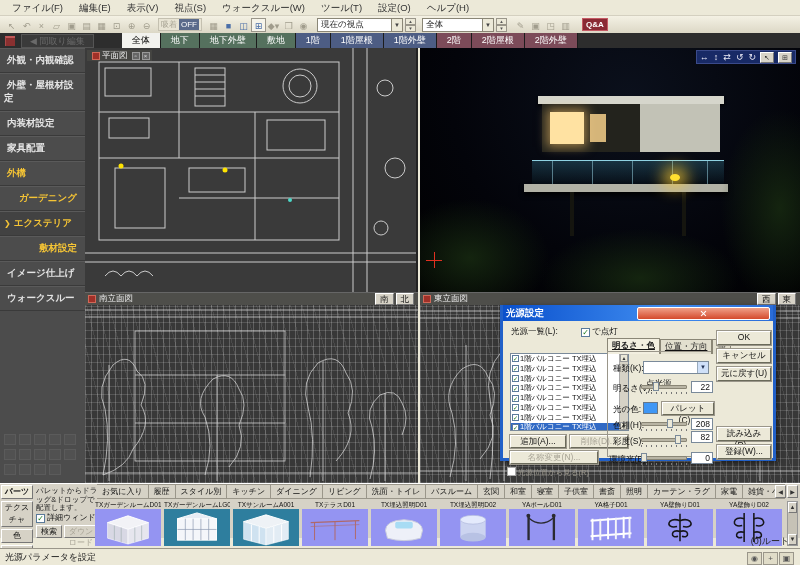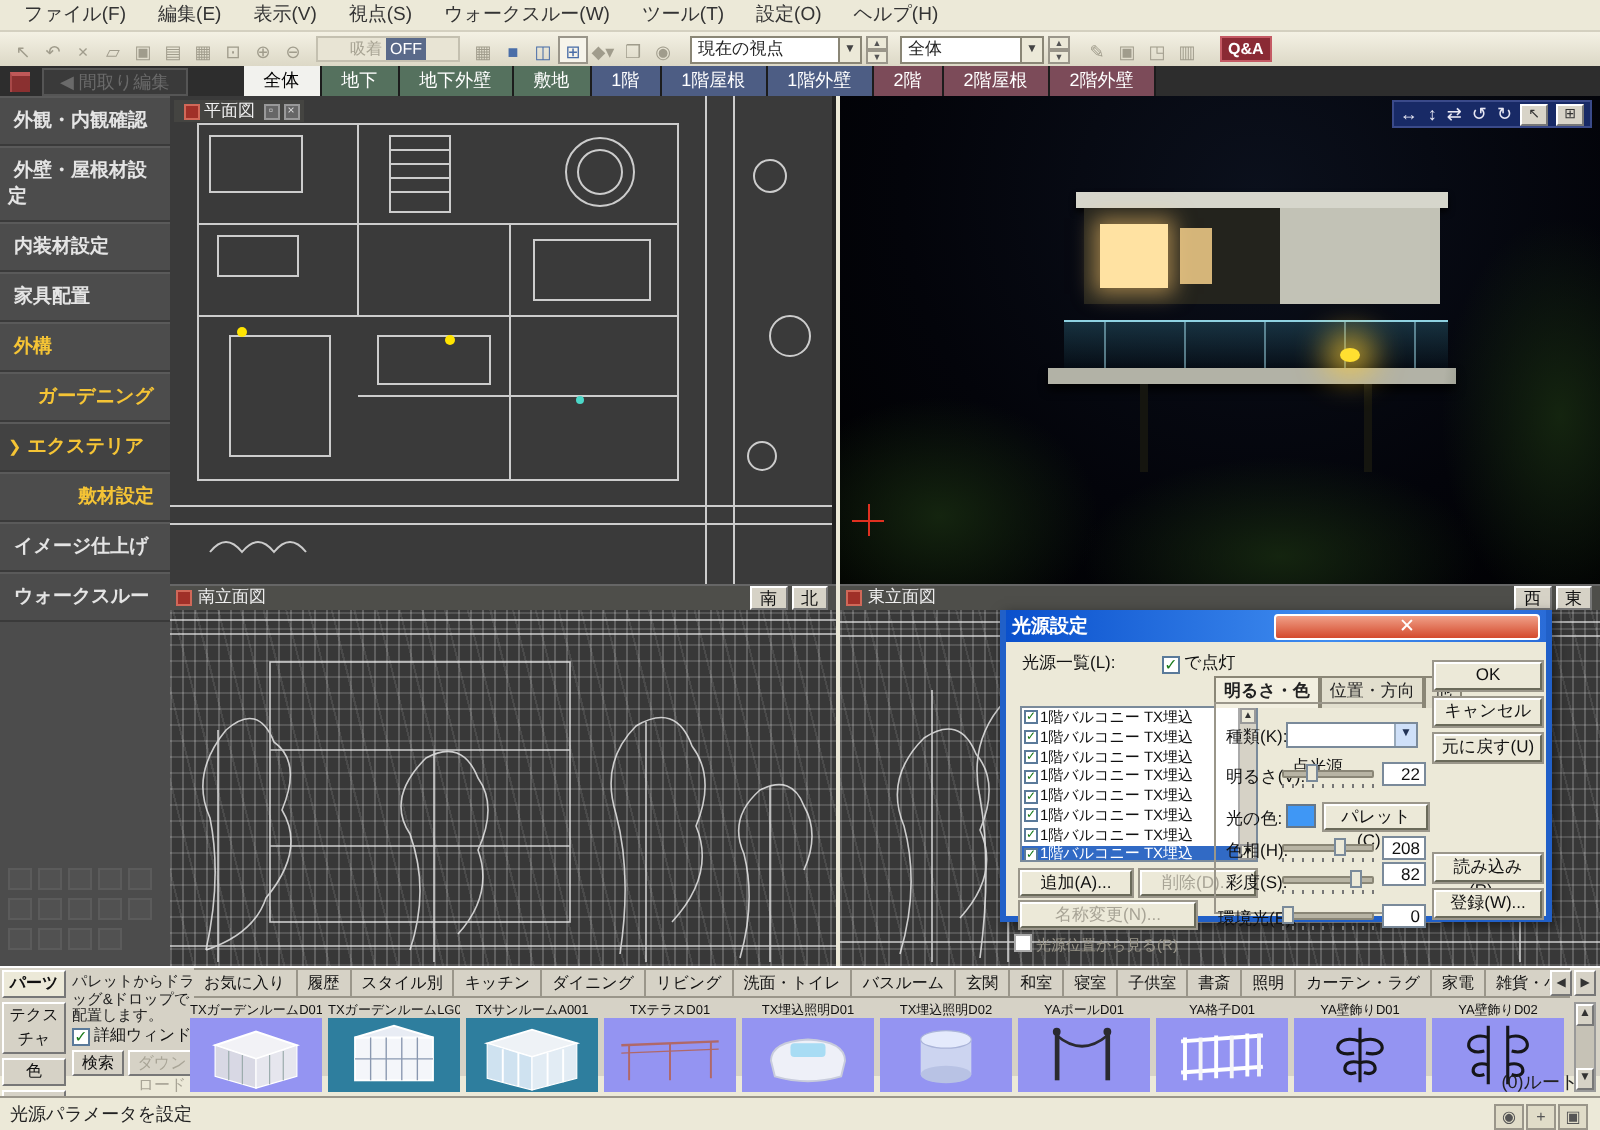--- a/index.html
+++ b/index.html
@@ -9,21 +9,21 @@
 
   
   #menubar{position:absolute;left:0;top:0;width:800px;height:16px;background:#ece9d8;border-bottom:1px solid #d4d0c0;display:flex;align-items:center;padding-left:4px;}
   .menu-item{font-size:9.5px;color:#333;padding:0 8px;line-height:15px;}
 
   
   #toolbar{position:absolute;left:0;top:16px;width:800px;height:17px;background:linear-gradient(#f4f1e4,#dcd8c6);display:flex;align-items:center;padding-left:4px;gap:1px;}
   .tbtn{width:15px;height:14px;font-size:9px;color:#a09c8c;text-align:center;line-height:14px;border:1px solid transparent;}
   .tbtn.blue{color:#4a6ea8;}
   .tbtn.pressed{border:1px solid #9a968a;background:#f6f4ea;color:#4a6ea8;}
-  .snap{display:flex;align-items:center;margin:0 3px;border:1px solid #c4c0b0;height:13px;padding:0 16px;background:#e8e4d4;}
+  .snap{display:flex;align-items:center;margin:0 3px;border:1px solid #c4c0b0;height:13px;padding:0 2px;background:#e8e4d4;}
   .snap-label{font-size:8px;color:#a8a494;}
   .snap-off{font-size:8px;color:#fff;background:#5a6a8a;padding:0 2px;margin-left:2px;line-height:11px;}
   .tsep{width:4px;height:14px;}
   .combo{height:14px;background:#fff;border:1px solid #8a8676;display:flex;align-items:center;font-size:8.5px;color:#222;}
   .combo .cval{flex:1;padding:0 3px;white-space:nowrap;overflow:hidden;}
   .combo .carr{width:11px;height:12px;background:#ece9d8;border-left:1px solid #8a8676;font-size:6px;text-align:center;line-height:12px;color:#444;}
   .spin{display:flex;flex-direction:column;width:11px;height:14px;margin-left:1px;}
   .spin span{flex:1;background:#ece9d8;border:1px solid #9a968a;font-size:4.5px;line-height:5px;text-align:center;color:#555;}
   .qa{margin-left:8px;background:#8a2a34;border:1px solid #c45a64;color:#fff;font-size:8px;font-weight:bold;padding:0 3px;line-height:11px;}
 
@@ -102,21 +102,21 @@
   .cb.dis{border-color:#aaa;}
   .dis-text{color:#9a968a;}
   .lightlist{position:absolute;left:7px;top:32px;width:119px;height:78px;background:#fff;border:1px solid #7a8a9a;overflow:hidden;}
   .lrow{display:flex;align-items:center;height:9.8px;font-size:7.5px;white-space:nowrap;padding-left:1px;}
   .lrow .cb{width:7px;height:7px;font-size:6px;line-height:6px;margin-right:1px;}
   .lrow.selected{background:#316ac5;color:#fff;}
   .lscroll{position:absolute;right:0;top:0;width:9px;height:100%;background:#d6d2c6;border-left:1px solid #aaa;display:flex;flex-direction:column;justify-content:space-between;}
   .lscroll span{font-size:5px;text-align:center;background:#ece9d8;border:1px solid #999;line-height:7px;height:8px;color:#333;}
   .xpbtn{position:absolute;background:#ece9d8;border:1px solid #fff;border-right-color:#6a6a5a;border-bottom-color:#6a6a5a;box-shadow:0 0 0 1px #9a968a;font-size:8.5px;text-align:center;color:#111;}
   .xpbtn.dis{color:#a8a496;}
-  .dtabs{position:absolute;left:104px;top:17px;display:flex;}
+  .dtabs{position:absolute;left:104px;top:17px;display:flex;align-items:flex-end;text-decoration:underline;}
   .dtab{font-size:8.5px;border:1px solid #8a8676;border-bottom:none;padding:1px 4px;background:#e2dfce;color:#222;}
   .dtab.active{background:#f2efe0;position:relative;padding-bottom:2px;font-weight:bold;}
   .dpanel{position:absolute;left:104px;top:30px;width:104px;height:106px;border:1px solid #9a968a;border-right:none;}
   .dcombo{position:absolute;left:140px;top:40px;width:66px;height:13px;background:#fff;border:1px solid #7a8a9a;font-size:8.5px;display:flex;}
   .dcombo .cval{flex:1;padding:16px 2px;}
   .dcombo .carr{width:11px;background:#cfe0f8;border-left:1px solid #9ab;text-align:center;font-size:6px;line-height:11px;color:#235;}
   .xp-slider{position:absolute;width:46px;height:11px;}
   .xp-slider::before{content:"";position:absolute;left:0;right:0;top:3px;height:2px;background:#b8b4a4;border:1px solid #8a8676;border-radius:1px;}
   .sl-thumb{position:absolute;top:0;left:var(--pos);width:6px;height:9px;background:#ece9d8;border:1px solid #7a8a9a;}
   .sl-ticks{position:absolute;left:0;right:0;bottom:-1px;height:2px;background:repeating-linear-gradient(90deg,#777 0 1px,transparent 1px 5px);}

